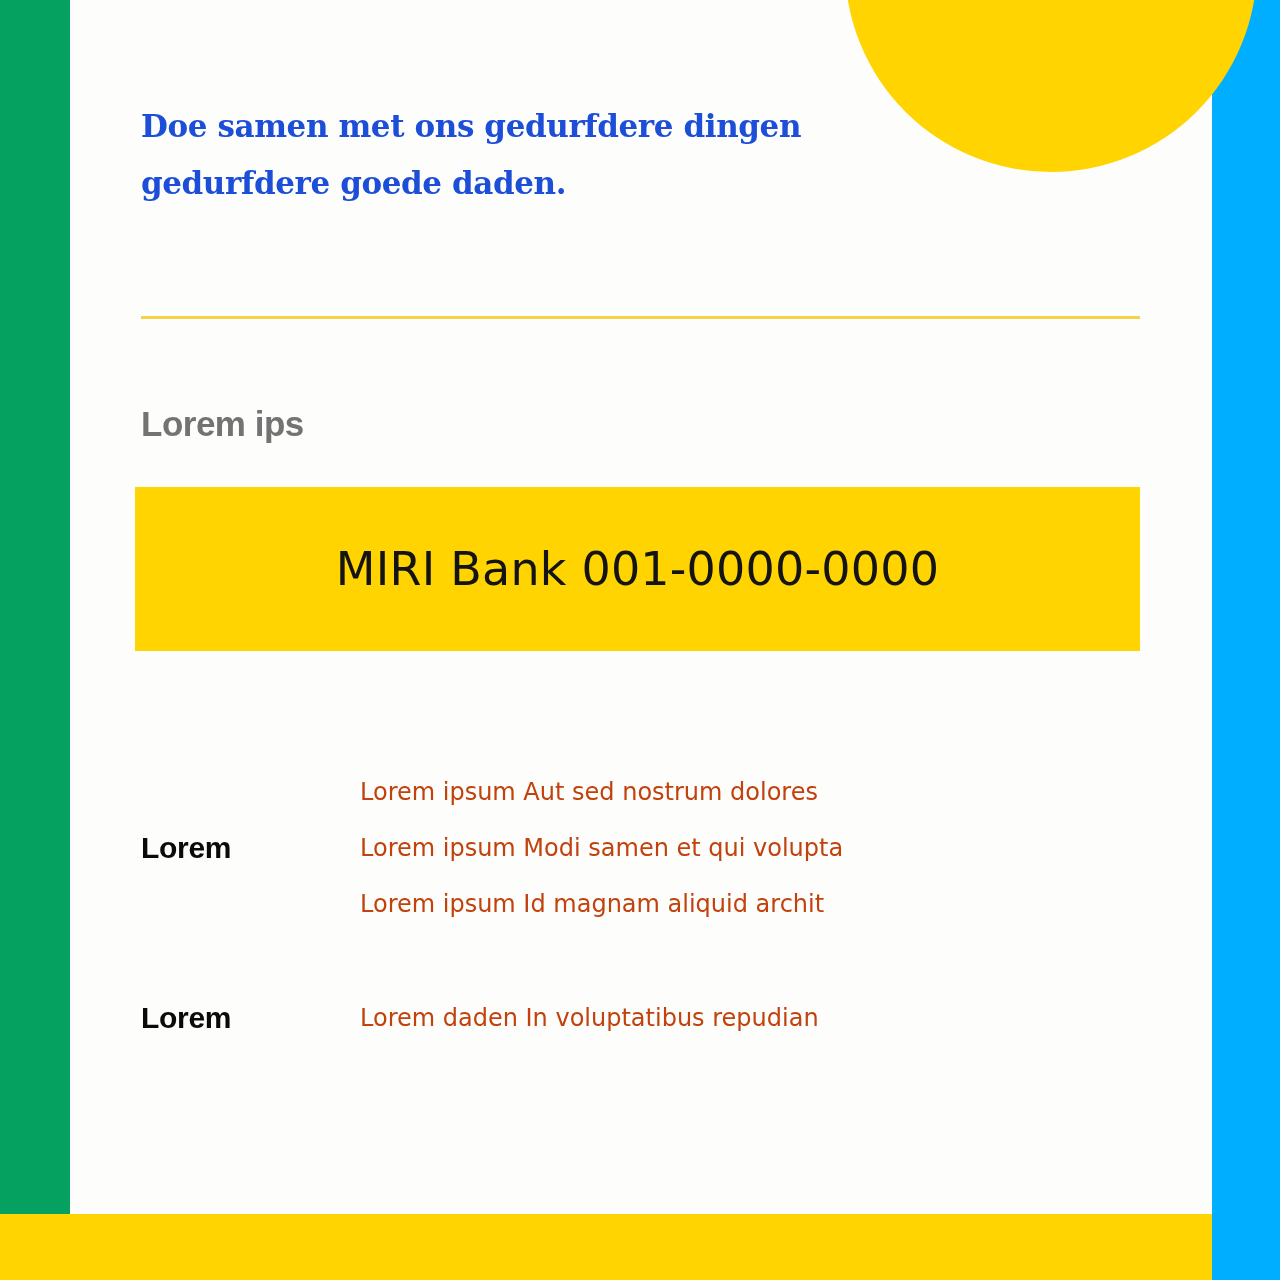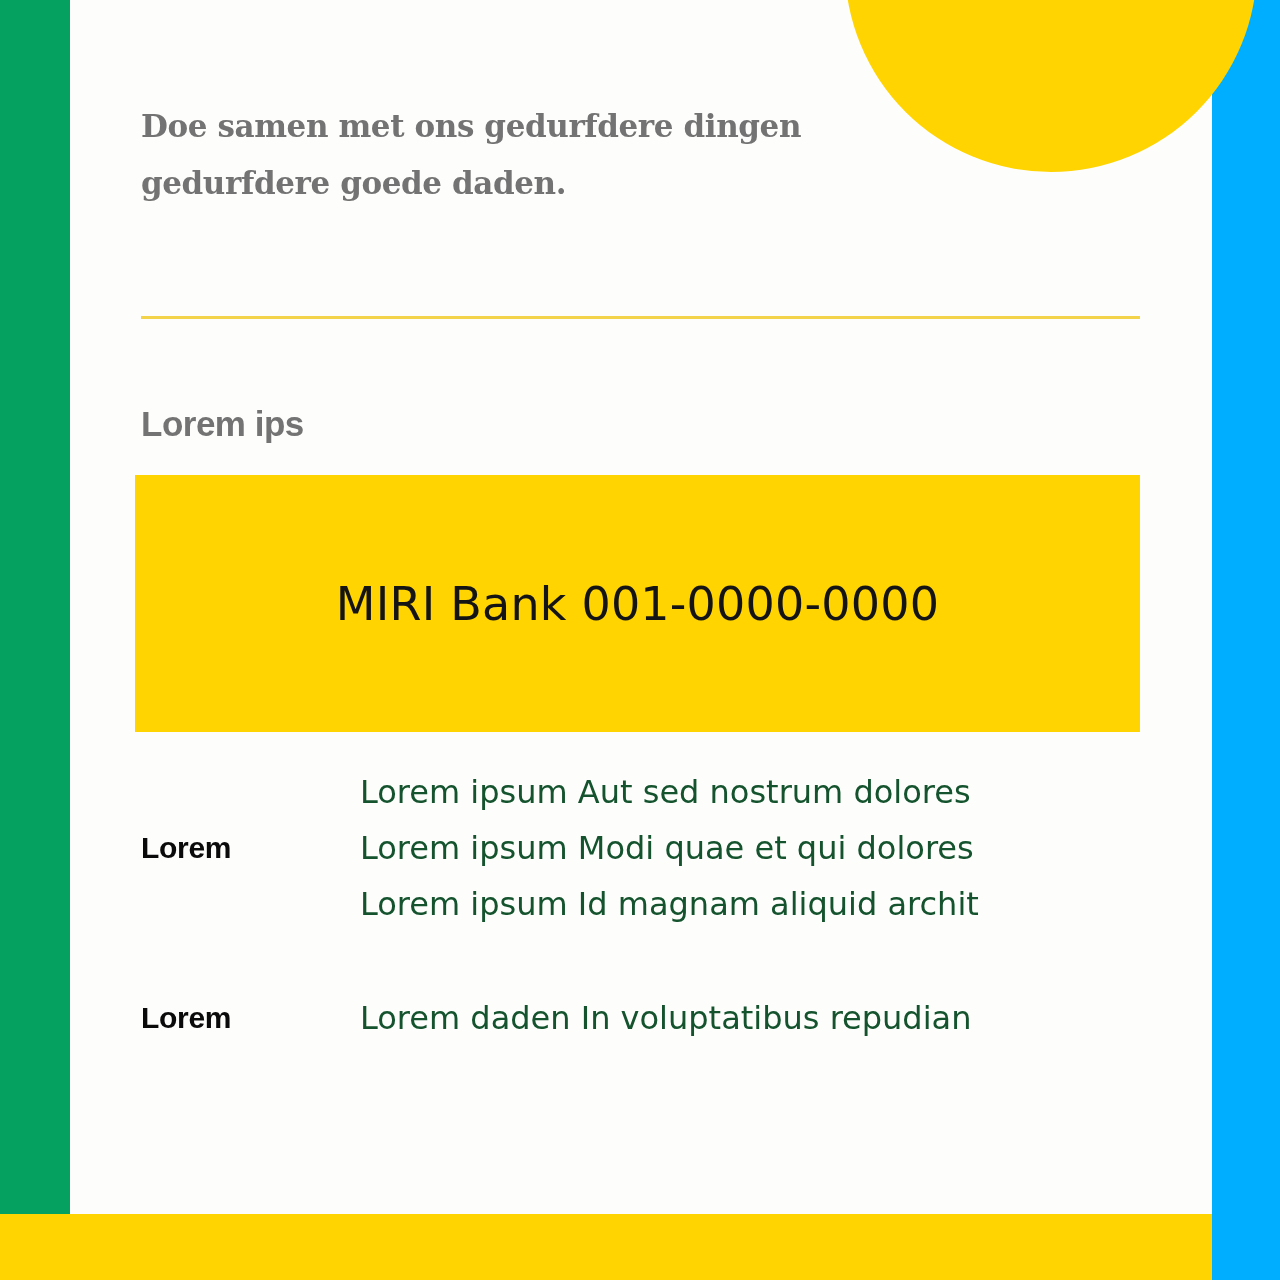--- a/index.html
+++ b/index.html
@@ -75,21 +75,21 @@
   .headline {
     position: absolute;
     left: 71px;
     top: 98px;
     width: 880px;
     font-family: "DejaVu Serif", "Liberation Serif", serif;
     font-weight: 700;
     font-size: 31px;
     line-height: 57px;
     letter-spacing: -0.4px;
-    color: #737373;
+    color: #1d4ed8;
     white-space: pre-line;
   }
 
   .divider {
     position: absolute;
     left: 71px;
     top: 316px;
     width: 999px;
     height: 3px;
     background: #f2d349;
@@ -102,23 +102,23 @@
     font-family: "Liberation Sans", sans-serif;
     font-weight: 700;
     font-size: 35px;
     letter-spacing: -0.5px;
     color: #737373;
   }
 
   .bank-banner {
     position: absolute;
     left: 65px;
-    top: 475px;
+    top: 487px;
     width: 1005px;
-    height: 257px;
+    height: 164px;
     background: #ffd400;
     display: flex;
     align-items: center;
     justify-content: center;
   }
   .bank-banner-text {
     font-family: "DejaVu Sans", sans-serif;
     font-size: 46px;
     line-height: 1;
     color: #141414;
@@ -143,23 +143,23 @@
     font-size: 30px;
     line-height: 56px;
     letter-spacing: -0.3px;
     color: #0a0a0a;
   }
   .info-lines {
     flex: 1 1 auto;
   }
   .info-line {
     font-family: "DejaVu Sans", sans-serif;
-    font-size: 32px;
+    font-size: 24px;
     line-height: 56px;
-    color: #14532d;
+    color: #c2410c;
     letter-spacing: 0px;
     white-space: nowrap;
   }
 </style>
 </head>
 <body>
 
 <div id="poster">
 
   <div class="bar-left"></div>
@@ -175,21 +175,21 @@
     <div class="section-title">Lorem ips</div>
 
     <div class="bank-banner">
       <span class="bank-banner-text">MIRI Bank 001-0000-0000</span>
     </div>
 
     <div class="info-block block-0">
       <div class="info-label">Lorem</div>
       <div class="info-lines">
         <div class="info-line">Lorem ipsum Aut sed nostrum dolores</div>
-        <div class="info-line">Lorem ipsum Modi quae et qui dolores</div>
+        <div class="info-line">Lorem ipsum Modi samen et qui volupta</div>
         <div class="info-line">Lorem ipsum Id magnam aliquid archit</div>
       </div>
     </div>
 
     <div class="info-block block-1">
       <div class="info-label">Lorem</div>
       <div class="info-lines">
         <div class="info-line">Lorem daden In voluptatibus repudian</div>
       </div>
     </div>

